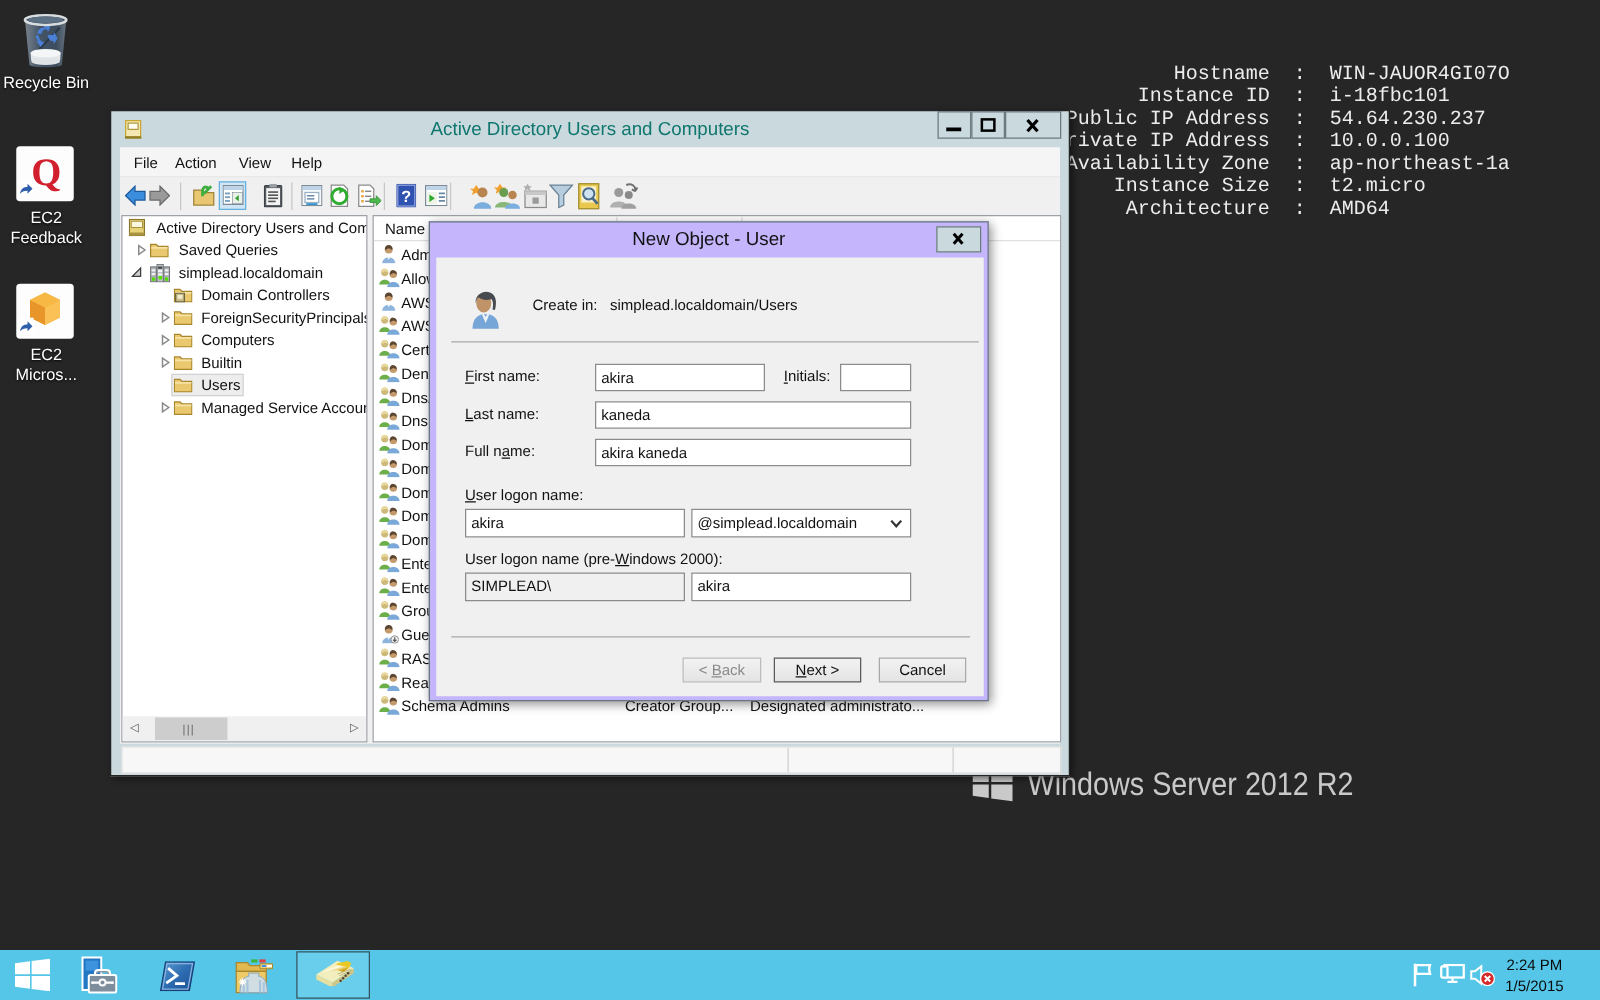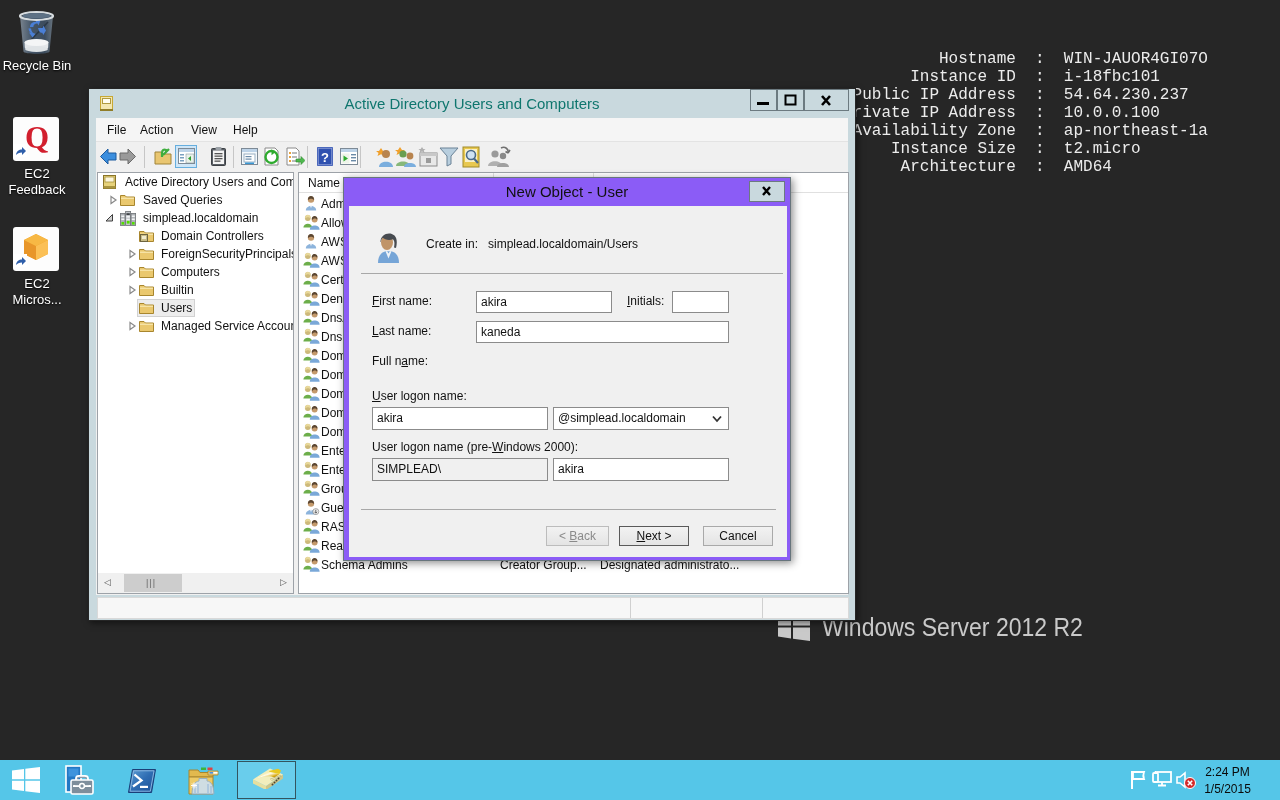--- a/index.html
+++ b/index.html
@@ -18,21 +18,21 @@
 .capbtn { position:absolute; top:0px; height:22px; border:1px solid #6c7a80; color:#000; text-align:center; }
 #wmenu { position:absolute; left:7px; top:29px; width:752px; height:24px; background:#f5f5f5; border-bottom:1px solid #e3e3e3; font-size:12px; color:#111; }
 #wmenu span { position:absolute; top:5px; }
 #wtool { position:absolute; left:7px; top:53px; width:752px; height:30px; background:#f0f0f0; }
 .tsep { position:absolute; top:4px; width:1px; height:22px; background:#c6c6c6; }
 #tree { position:absolute; left:8px; top:83px; width:197px; height:422px; background:#fff; border:1px solid #9da2a8; font-size:12px; color:#111; overflow:hidden; }
 #list { position:absolute; left:209px; top:83px; width:551px; height:422px; background:#fff; border:1px solid #9da2a8; font-size:12px; color:#111; overflow:hidden; }
 #status { position:absolute; left:8px; top:508px; width:752px; height:22px; background:#f7f7f7; border:1px solid #d9d9d9; }
 .trow { position:absolute; height:18px; line-height:18px; white-space:nowrap; }
 
-#dlg { position:absolute; left:343px; top:177px; width:448px; height:384px; background:#8b5cf6; border:1px solid #67757c; box-shadow:2px 2px 8px rgba(0,0,0,.45); }
+#dlg { position:absolute; left:343px; top:177px; width:448px; height:384px; background:#c4b5fd; border:1px solid #67757c; box-shadow:2px 2px 8px rgba(0,0,0,.45); }
 #dtitle { position:absolute; left:0; top:0; width:100%; height:28px; text-align:center; font-size:15px; line-height:27px; color:#111; }
 #dbody { position:absolute; left:5px; top:28px; width:438px; height:351px; background:#f0f0f0; }
 .dlabel { position:absolute; font-size:12px; color:#111; white-space:nowrap; }
 .tbox { position:absolute; background:#fff; border:1px solid #8b8b8b; font-size:12px; color:#111; padding-left:4px; line-height:20px; white-space:nowrap; }
 .btn { position:absolute; top:320px; height:20px; background:linear-gradient(#f2f2f2,#e4e4e4); border:1px solid #a9a9a9; font-size:12px; color:#111; text-align:center; line-height:18px; }
 u { text-decoration:underline; }
 </style>
 </head>
 <body>
 
@@ -534,20 +534,21 @@
 
     <div class="dlabel" style="left:23px;top:88px"><u>F</u>irst name:</div>
     <div class="tbox" style="left:127px;top:85px;width:136px;height:22px;">akira</div>
     <div class="dlabel" style="left:278px;top:88px"><u>I</u>nitials:</div>
     <div class="tbox" style="left:323px;top:85px;width:57px;height:22px;"></div>
 
     <div class="dlabel" style="left:23px;top:118px"><u>L</u>ast name:</div>
     <div class="tbox" style="left:127px;top:115px;width:253px;height:22px;">kaneda</div>
 
     <div class="dlabel" style="left:23px;top:148px">Full n<u>a</u>me:</div>
+    <div class="tbox" style="left:127px;top:145px;width:253px;height:22px;">akira kaneda</div>
 
     <div class="dlabel" style="left:23px;top:183px"><u>U</u>ser logon name:</div>
     <div class="tbox" style="left:23px;top:201px;width:176px;height:23px;line-height:21px;">akira</div>
     <div class="tbox" style="left:204px;top:201px;width:176px;height:23px;line-height:21px;">@simplead.localdomain
       <svg class="abs" style="right:6px;top:7px" width="10" height="8" viewBox="0 0 10 8">
           <path d="M1,1.5 L5,6 L9,1.5" stroke="#333" stroke-width="1.8" fill="none"></path>
         </svg>
     </div>
 
     <div class="dlabel" style="left:23px;top:234px">User logon name (pre-<u>W</u>indows 2000):</div>

